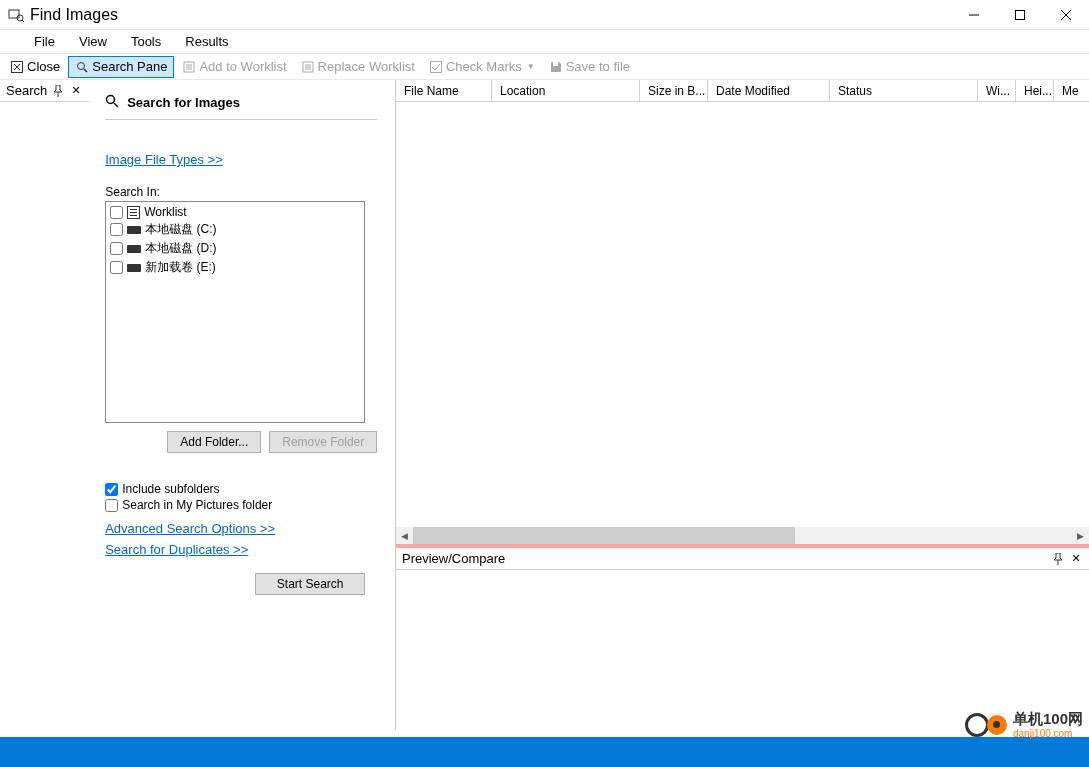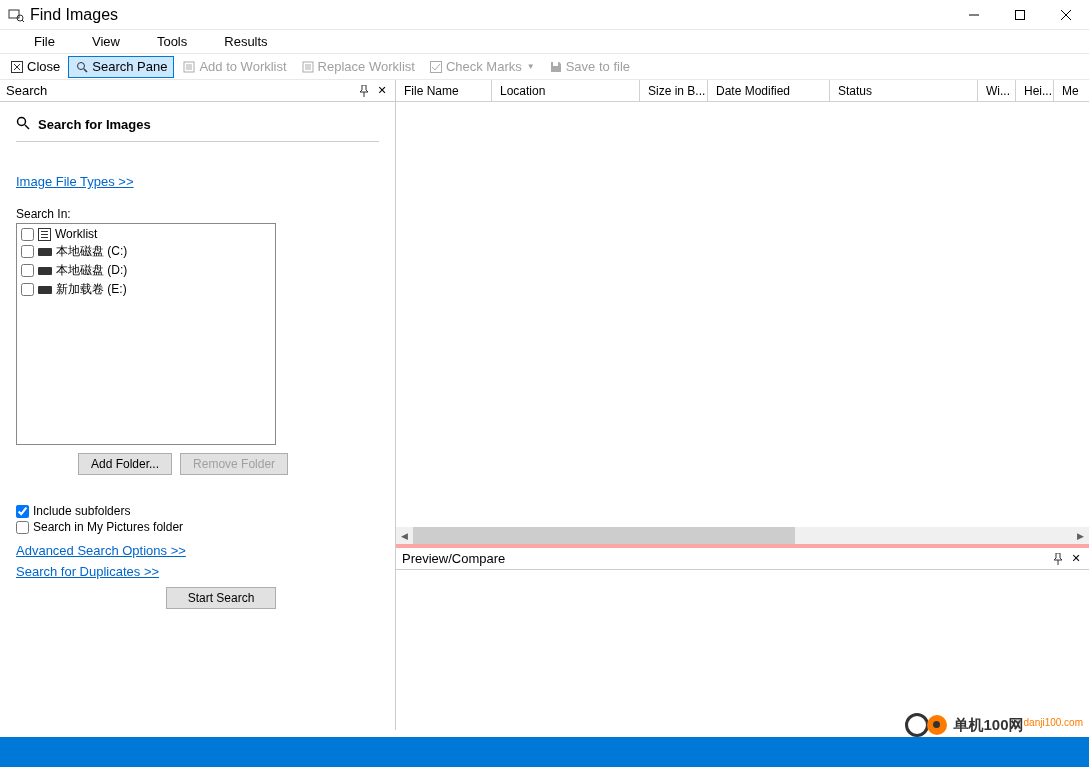--- a/index.html
+++ b/index.html
@@ -4,33 +4,33 @@
 <style>
 * { box-sizing: border-box; margin: 0; padding: 0; }
 body { font-family: "Segoe UI", "Microsoft YaHei", sans-serif; font-size: 12px; color: #000; background: #fff; width: 1089px; height: 767px; overflow: hidden; position: relative; }
 
 .titlebar { height: 30px; display: flex; align-items: center; padding-left: 8px; border-bottom: 1px solid #e8e8e8; }
 .titlebar-icon { width: 16px; height: 16px; margin-right: 6px; display: inline-flex; align-items: center; justify-content: center; }
 .titlebar-text { font-size: 16px; }
 .titlebar-controls { margin-left: auto; display: flex; }
 .titlebar-btn { width: 46px; height: 30px; display: flex; align-items: center; justify-content: center; cursor: pointer; }
 
-.menubar { height: 24px; display: flex; align-items: center; padding-left: 24px; gap: 17px; border-bottom: 1px solid #e8e8e8; }
+.menubar { height: 24px; display: flex; align-items: center; padding-left: 24px; gap: 4px; border-bottom: 1px solid #e8e8e8; }
 .menu-item { padding: 2px 10px; font-size: 13px; cursor: pointer; }
 
 .toolbar { height: 26px; display: flex; align-items: center; padding-left: 4px; gap: 2px; border-bottom: 1px solid #e8e8e8; }
 .tool-btn { display: flex; align-items: center; padding: 2px 6px; font-size: 13px; cursor: pointer; gap: 3px; height: 22px; }
 .tool-btn.active { border: 1px solid #0078d7; background: #cce8ff; }
 .tool-btn.disabled { color: #a0a0a0; cursor: default; }
 .tool-icon { width: 14px; height: 14px; display: inline-flex; align-items: center; justify-content: center; }
 .dropdown-arrow { font-size: 8px; margin-left: 2px; color: #a0a0a0; }
 
 .main { display: flex; height: 650px; }
 
-.left-panel { width: 396px; border-right: 1px solid #ccc; display: flex; flex-direction: column; }
+.left-panel { width: 396px; border-right: 1px solid #ccc; display: flex; }
 .panel-header { height: 22px; display: flex; align-items: center; padding: 0 6px; border-bottom: 1px solid #ccc; background: #fff; }
 .panel-title { font-size: 13px; flex: 1; }
 .panel-ctrl { width: 14px; height: 14px; margin-left: 4px; cursor: pointer; display: inline-flex; align-items: center; justify-content: center; font-size: 11px; }
 
 .search-content { padding: 14px 16px; }
 .section-title-row { display: flex; align-items: center; gap: 8px; border-bottom: 1px solid #ccc; padding-bottom: 8px; margin-bottom: 32px; }
 .section-title { font-weight: bold; font-size: 13px; }
 .link { color: #0066cc; text-decoration: underline; font-size: 13px; cursor: pointer; display: inline-block; }
 .search-in-label { font-size: 12px; margin-top: 18px; margin-bottom: 2px; }
 .folder-box { border: 1px solid #888; width: 260px; height: 222px; padding: 2px; overflow: auto; }
@@ -44,42 +44,42 @@
 .std-btn { border: 1px solid #adadad; background: #e1e1e1; padding: 3px 12px; font-size: 12px; cursor: pointer; min-width: 94px; }
 .std-btn:disabled { color: #a0a0a0; cursor: default; background: #e1e1e1; }
 
 .checks { margin-top: 28px; }
 .check-row { display: flex; align-items: center; gap: 4px; font-size: 12px; padding: 1px 0; }
 .check-row input { width: 13px; height: 13px; }
 
 .links-block { margin-top: 8px; }
 .links-block .link { margin-bottom: 6px; }
 
-.start-row { margin-top: 2px; margin-left: 150px; }
+.start-row { margin-top: 10px; margin-left: 150px; }
 
 .right-panel { flex: 1; display: flex; flex-direction: column; }
 .table-header { height: 22px; display: flex; border-bottom: 1px solid #d0d0d0; }
 .th { border-right: 1px solid #d0d0d0; padding: 3px 8px; font-size: 12px; display: flex; align-items: center; overflow: hidden; white-space: nowrap; text-overflow: ellipsis; }
 .table-body { flex: 1; background: #fff; }
 .h-scroll { height: 17px; display: flex; align-items: center; background: #f0f0f0; }
 .h-scroll-arrow { width: 17px; height: 17px; display: flex; align-items: center; justify-content: center; font-size: 9px; color: #606060; cursor: pointer; }
 .h-scroll-track { flex: 1; height: 17px; background: #f0f0f0; position: relative; }
 .h-scroll-thumb { position: absolute; left: 0; width: 58%; height: 100%; background: #cdcdcd; }
 
 .preview-panel { border-top: 4px solid #fca5a5; }
 .preview-body { height: 160px; background: #fff; }
 
 .statusbar { position: absolute; bottom: 0; left: 0; right: 0; height: 30px; background: #0078d7; }
 
 .watermark { position: absolute; right: 6px; bottom: 20px; display: flex; align-items: center; gap: 6px; z-index: 10; }
 .wm-logo { width: 44px; height: 44px; position: relative; }
 .wm-circle-1 { position: absolute; width: 24px; height: 24px; border: 3px solid #333; border-radius: 50%; left: 2px; top: 10px; }
 .wm-circle-2 { position: absolute; width: 20px; height: 20px; background: #ff7b00; border-radius: 50%; right: 0; top: 12px; }
 .wm-circle-2::after { content: ""; position: absolute; width: 7px; height: 7px; background: #333; border-radius: 50%; left: 6px; top: 6px; }
-.wm-text { display: flex; line-height: 1.1; }
+.wm-text { display: flex; flex-direction: column; line-height: 1.1; }
 .wm-cn { font-size: 15px; font-weight: bold; color: #333; }
 .wm-en { font-size: 10px; color: #ff7b00; }
 </style>
 </head>
 <body>
 
 <div class="titlebar">
   <span class="titlebar-icon">
     <svg width="16" height="16" viewBox="0 0 16 16">
         <rect x="1" y="3" width="10" height="8" fill="none" stroke="#333" stroke-width="1"></rect>

